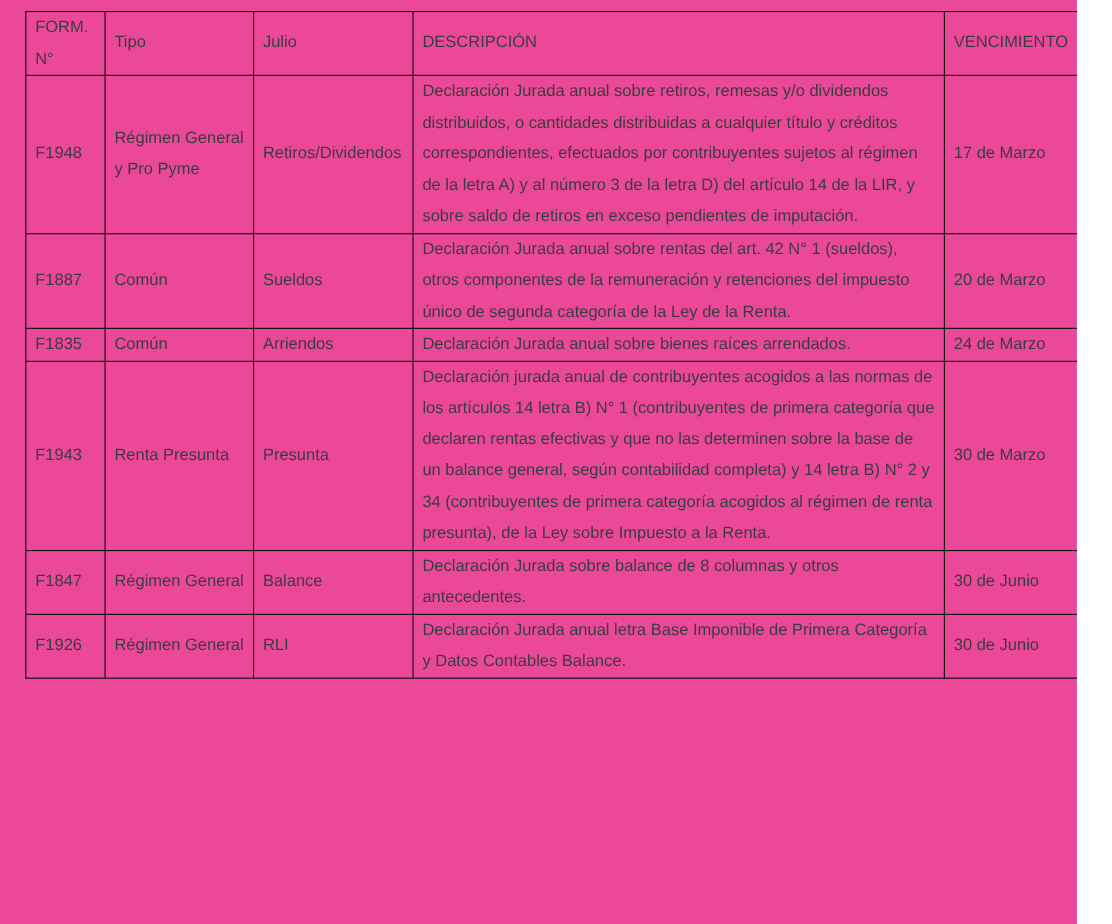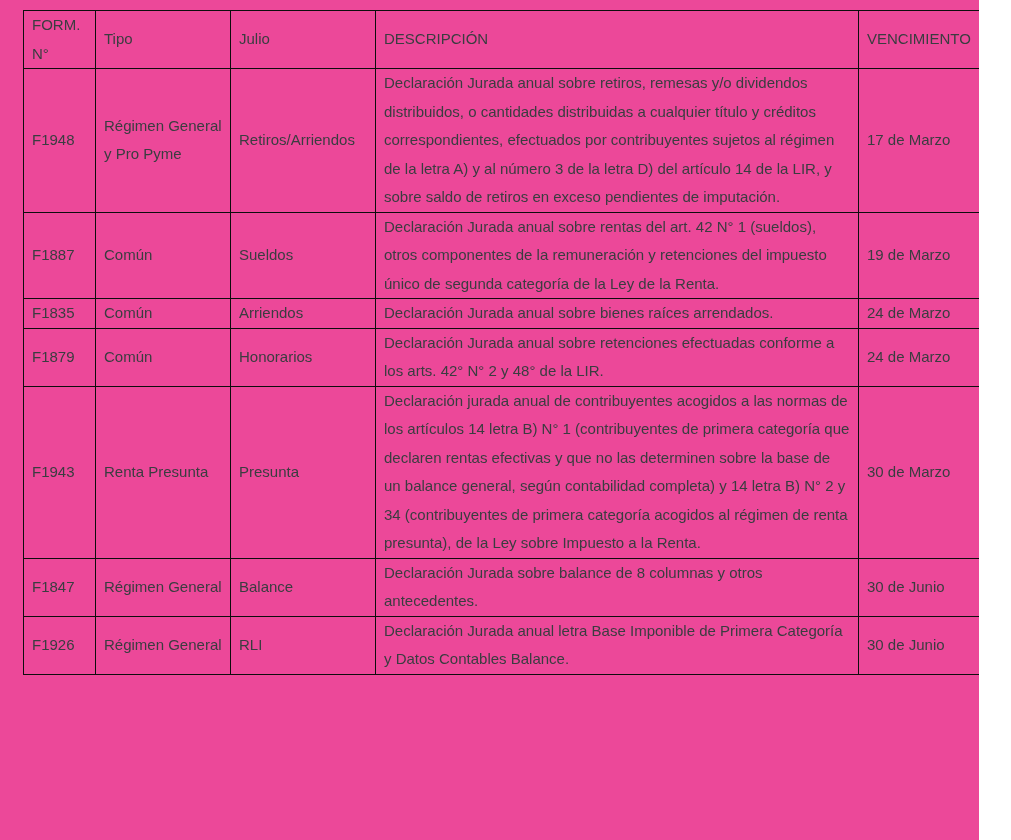--- a/index.html
+++ b/index.html
@@ -57,43 +57,36 @@
         <th>Tipo</th>
         <th>Julio</th>
         <th>DESCRIPCIÓN</th>
         <th>VENCIMIENTO</th>
       </tr>
     </thead>
     <tbody>
       <tr>
         <td>F1948</td>
         <td>Régimen General y Pro Pyme</td>
-        <td>Retiros/Arriendos</td>
+        <td>Retiros/Dividendos</td>
         <td>Declaración Jurada anual sobre retiros, remesas y/o dividendos distribuidos, o cantidades distribuidas a cualquier título y créditos correspondientes, efectuados por contribuyentes sujetos al régimen de la letra A) y al número 3 de la letra D) del artículo 14 de la LIR, y sobre saldo de retiros en exceso pendientes de imputación.</td>
         <td>17 de Marzo</td>
       </tr>
       <tr>
         <td>F1887</td>
         <td>Común</td>
         <td>Sueldos</td>
         <td>Declaración Jurada anual sobre rentas del art. 42 N° 1 (sueldos), otros componentes de la remuneración y retenciones del impuesto único de segunda categoría de la Ley de la Renta.</td>
-        <td>19 de Marzo</td>
+        <td>20 de Marzo</td>
       </tr>
       <tr>
         <td>F1835</td>
         <td>Común</td>
         <td>Arriendos</td>
         <td>Declaración Jurada anual sobre bienes raíces arrendados.</td>
-        <td>24 de Marzo</td>
-      </tr>
-      <tr>
-        <td>F1879</td>
-        <td>Común</td>
-        <td>Honorarios</td>
-        <td>Declaración Jurada anual sobre retenciones efectuadas conforme a los arts. 42° N° 2 y 48° de la LIR.</td>
         <td>24 de Marzo</td>
       </tr>
       <tr>
         <td>F1943</td>
         <td>Renta Presunta</td>
         <td>Presunta</td>
         <td>Declaración jurada anual de contribuyentes acogidos a las normas de los artículos 14 letra B) N° 1 (contribuyentes de primera categoría que declaren rentas efectivas y que no las determinen sobre la base de un balance general, según contabilidad completa) y 14 letra B) N° 2 y 34 (contribuyentes de primera categoría acogidos al régimen de renta presunta), de la Ley sobre Impuesto a la Renta.</td>
         <td>30 de Marzo</td>
       </tr>
       <tr>

